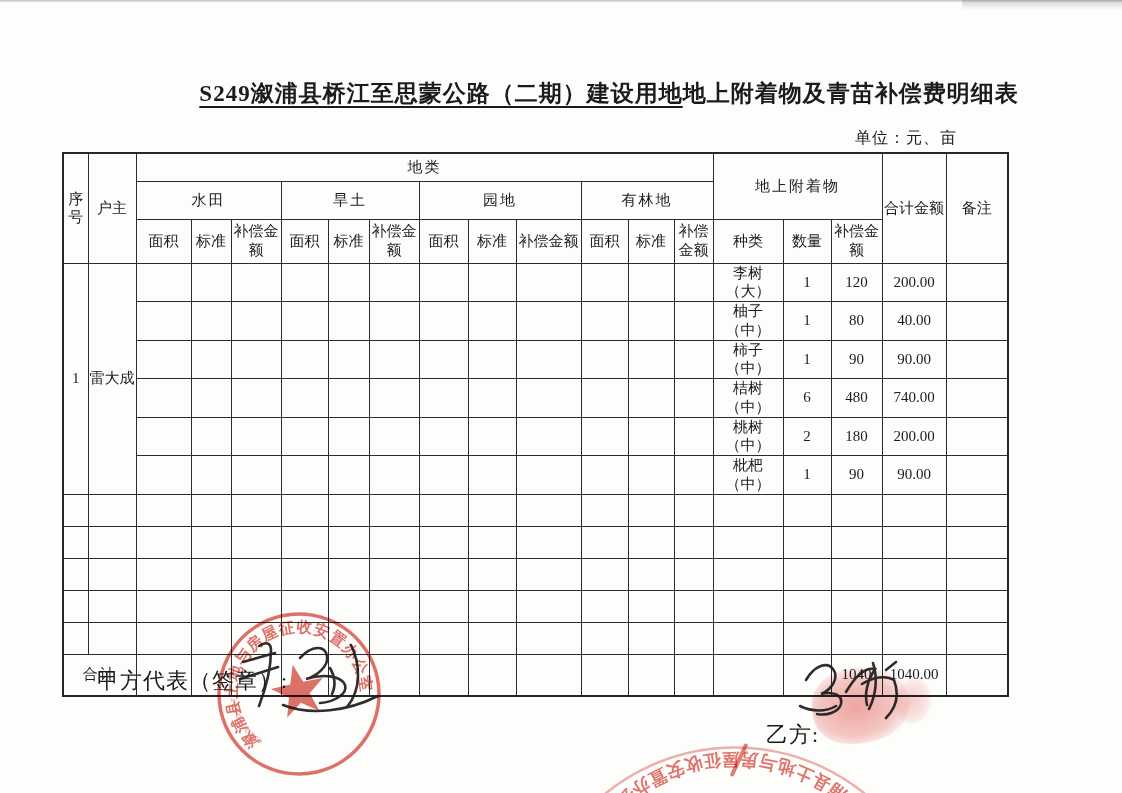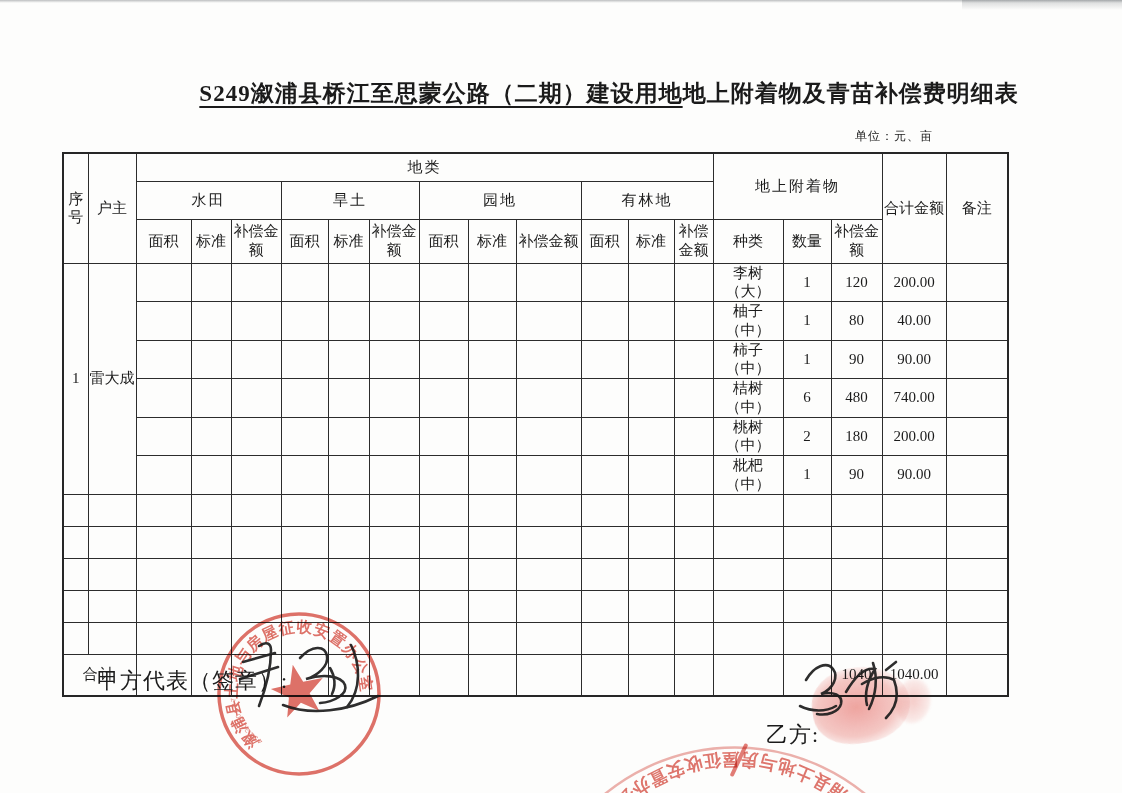--- a/index.html
+++ b/index.html
@@ -16,21 +16,21 @@
     position:absolute; right:0; top:0; width:160px; height:10px;
     background:linear-gradient(to bottom, rgba(110,115,120,.30), transparent);
   }
   .doc-title{
     position:absolute; left:0; top:78px; width:100%;
     text-align:center; font-size:23px; font-weight:bold; letter-spacing:1px;
     white-space:nowrap;
     padding-left:48px;
   }
   .doc-title .u{ text-decoration:underline; text-decoration-thickness:1.5px; text-underline-offset:5px; }
-  .unit-label{ position:absolute; left:855px; top:128px; font-size:12px; letter-spacing:1px; }
+  .unit-label{ position:absolute; left:855px; top:128px; font-size:16px; letter-spacing:1px; }
 
   table.grid{
     position:absolute; left:62px; top:152px; width:945px;
     border-collapse:collapse; table-layout:fixed;
     border:2.5px solid #262626;
   }
   table.grid th, table.grid td{
     border:1.5px solid #2c2c2c; padding:0 1px;
     text-align:center; vertical-align:middle;
     font-weight:normal; font-size:15px; line-height:1.25;

